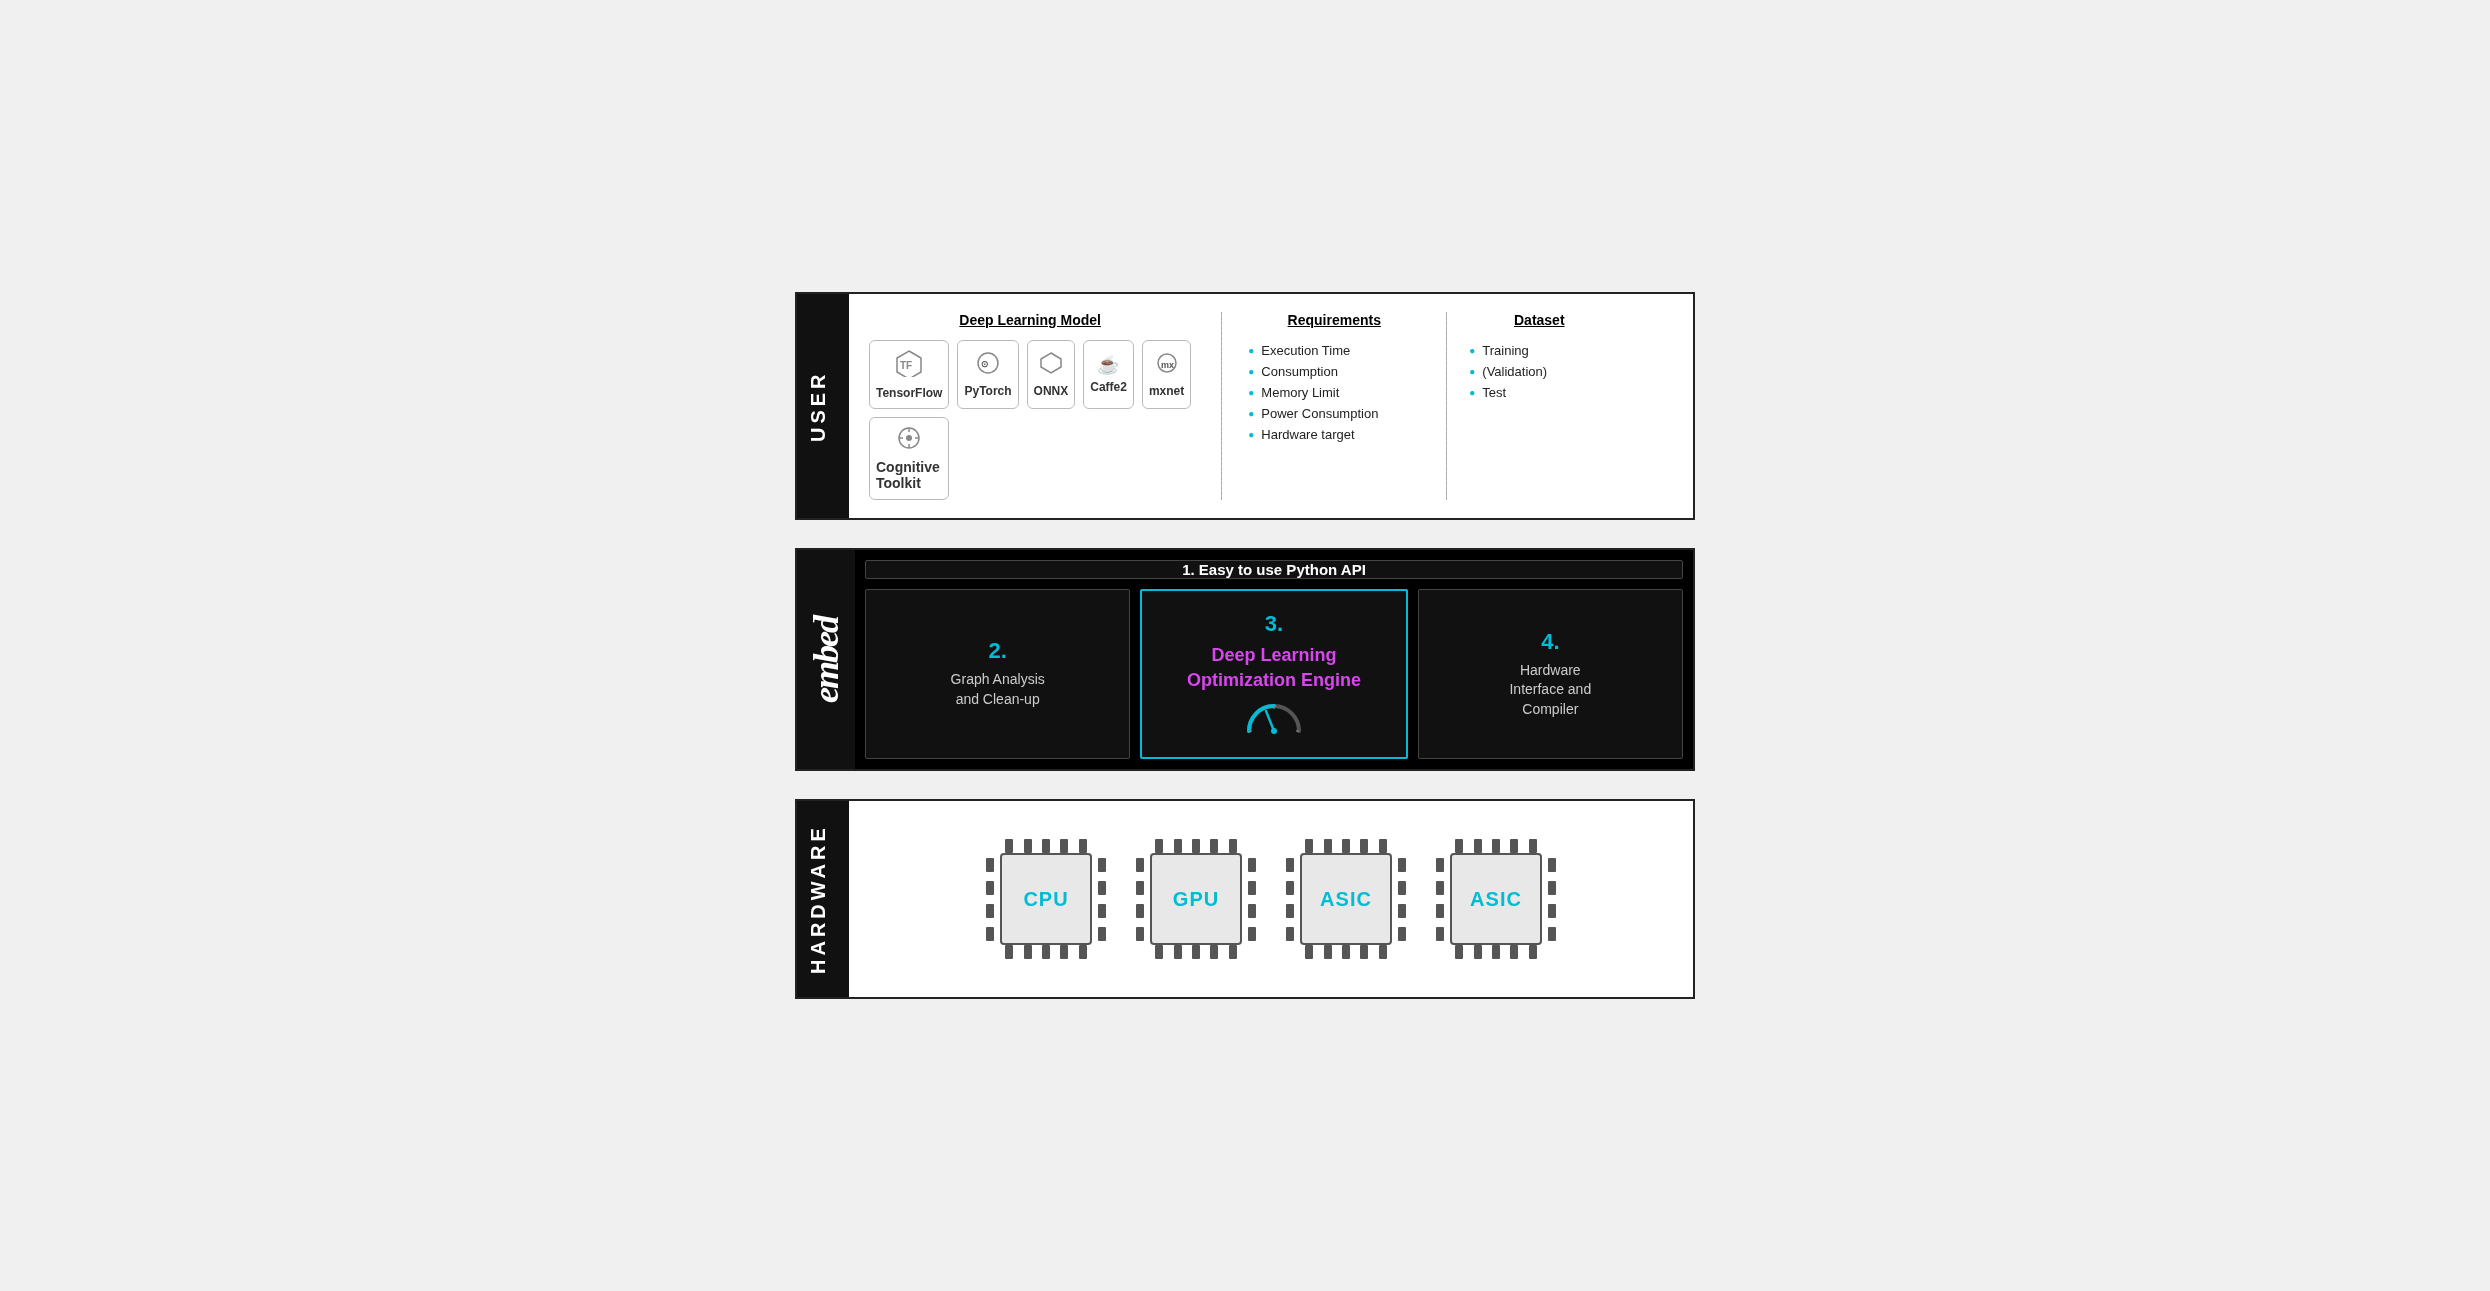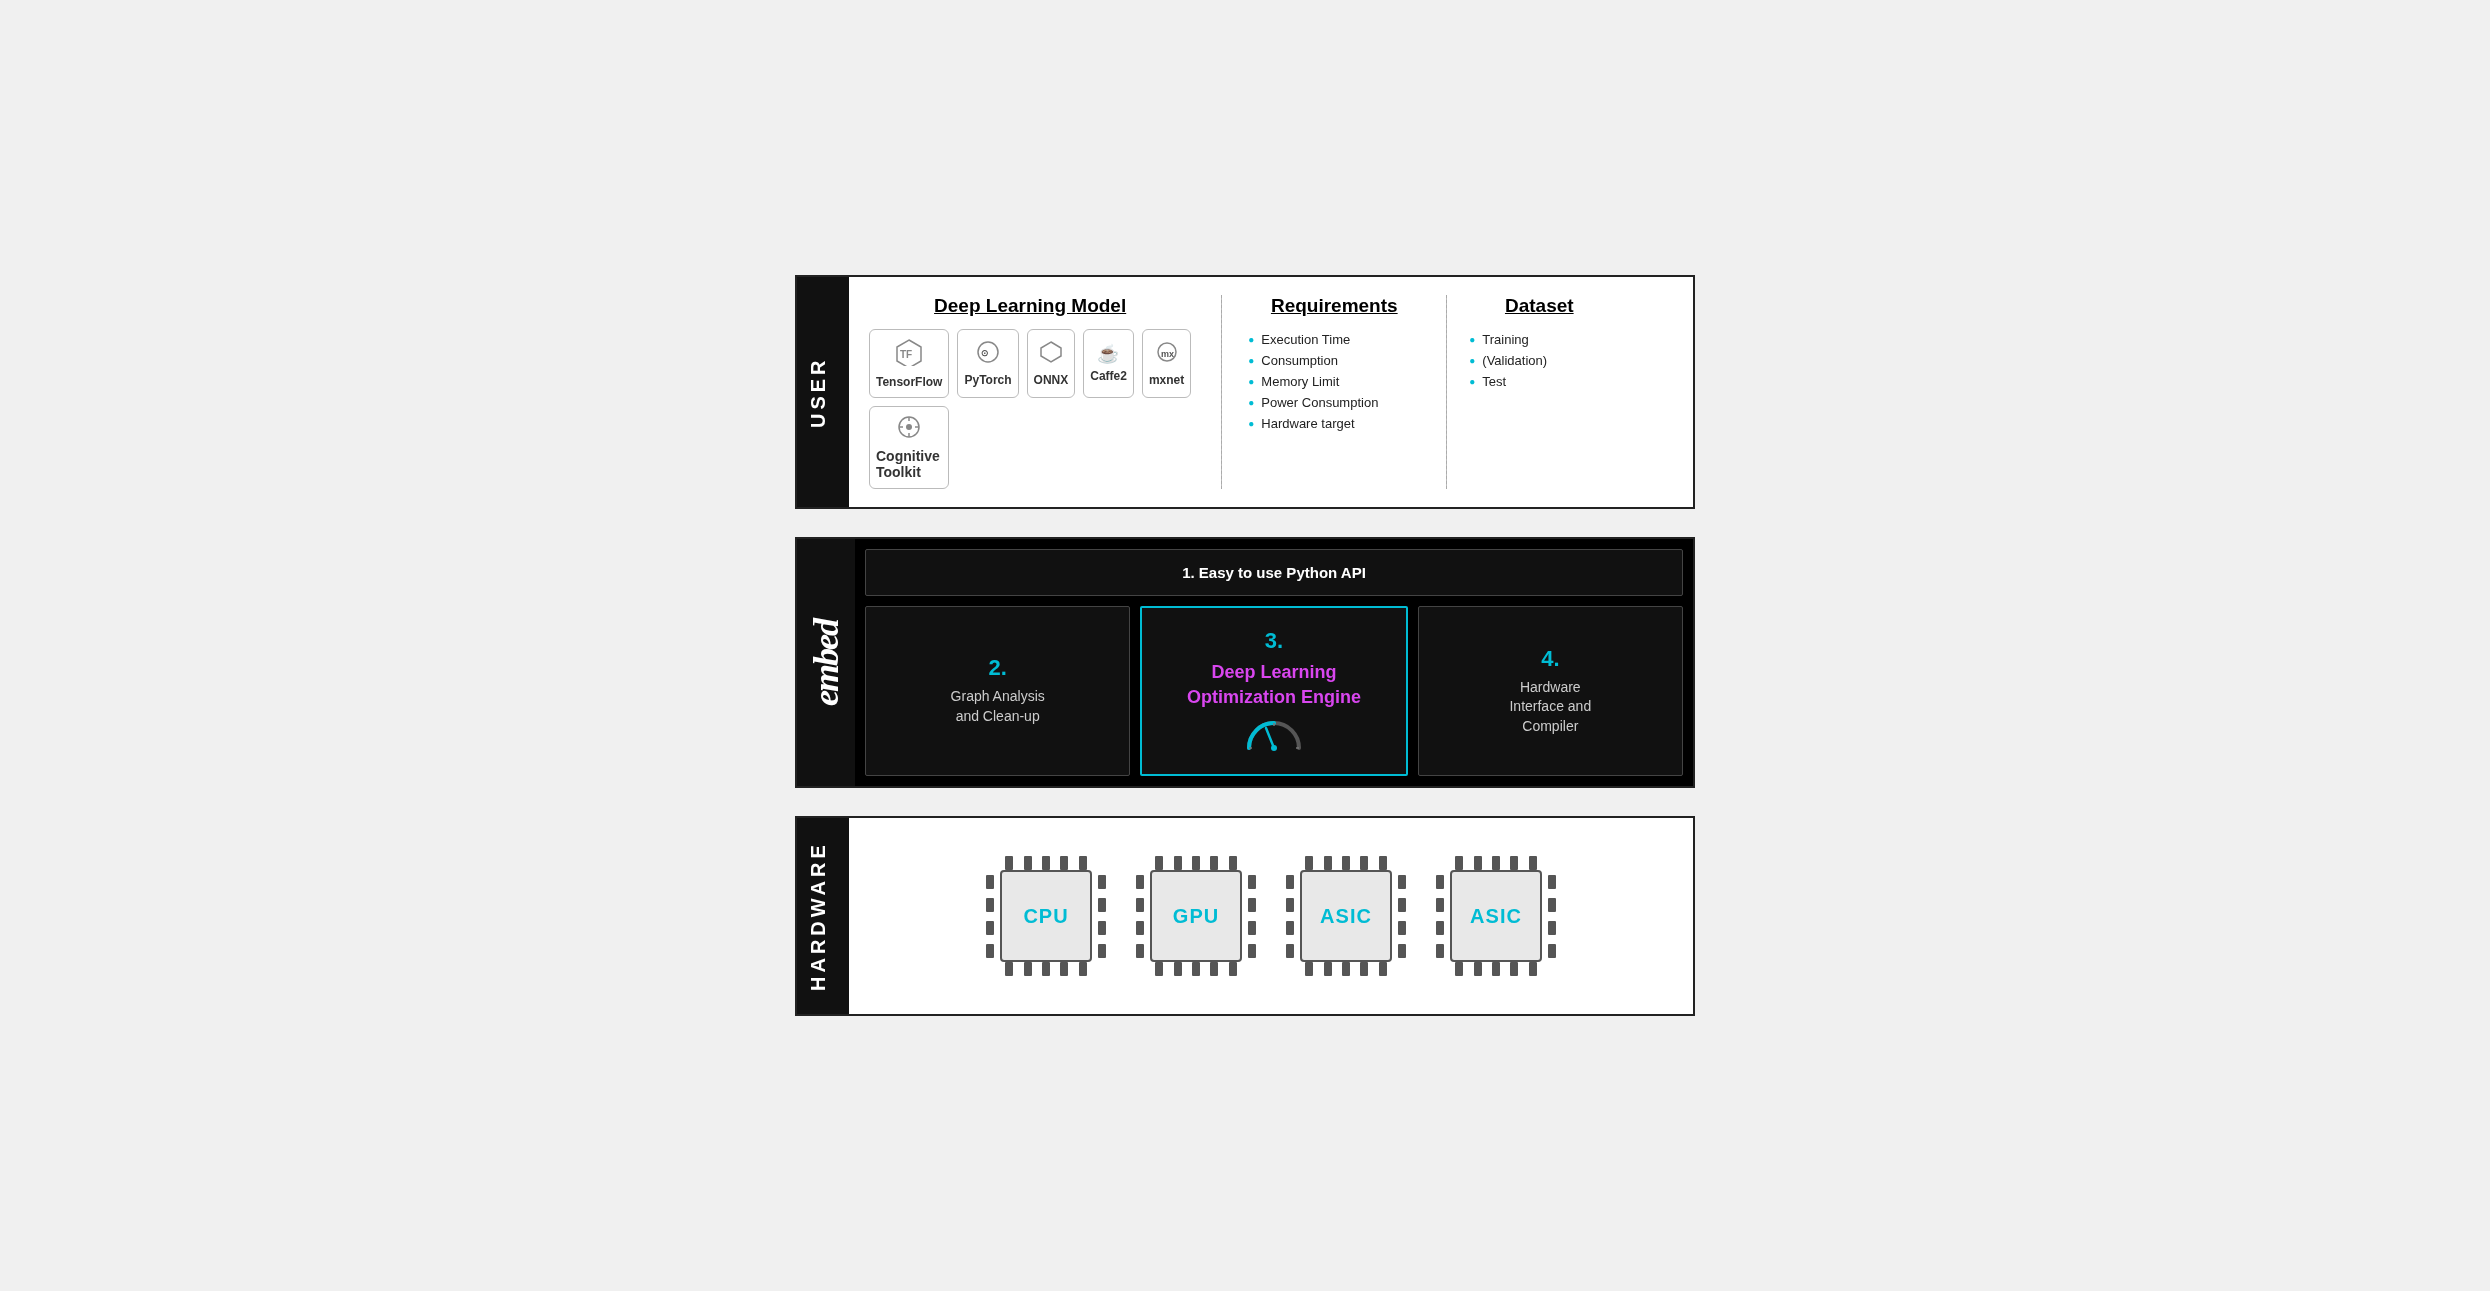--- a/index.html
+++ b/index.html
@@ -47,21 +47,21 @@
       gap: 0;
       background: #fff;
     }
 
     .user-models-col {
       flex: 0 0 310px;
       padding-right: 18px;
     }
 
     .col-title {
-      font-size: 19px;
+      font-size: 14px;
       font-weight: bold;
       text-decoration: underline;
       margin-bottom: 12px;
       text-align: center;
     }
 
     .model-grid {
       display: grid;
       grid-template-columns: 1fr 1fr 1fr 1fr 1fr;
       gap: 8px;
@@ -160,21 +160,20 @@
       flex-direction: column;
       padding: 10px;
       gap: 10px;
     }
 
     .python-api-bar {
       background: #111;
       border: 1.5px solid #444;
       color: #fff;
       text-align: center;
-      padding: 14px;
       font-size: 15px;
       font-weight: bold;
       border-radius: 2px;
     }
 
     .engines-row {
       display: flex;
       gap: 10px;
       flex: 1;
     }

